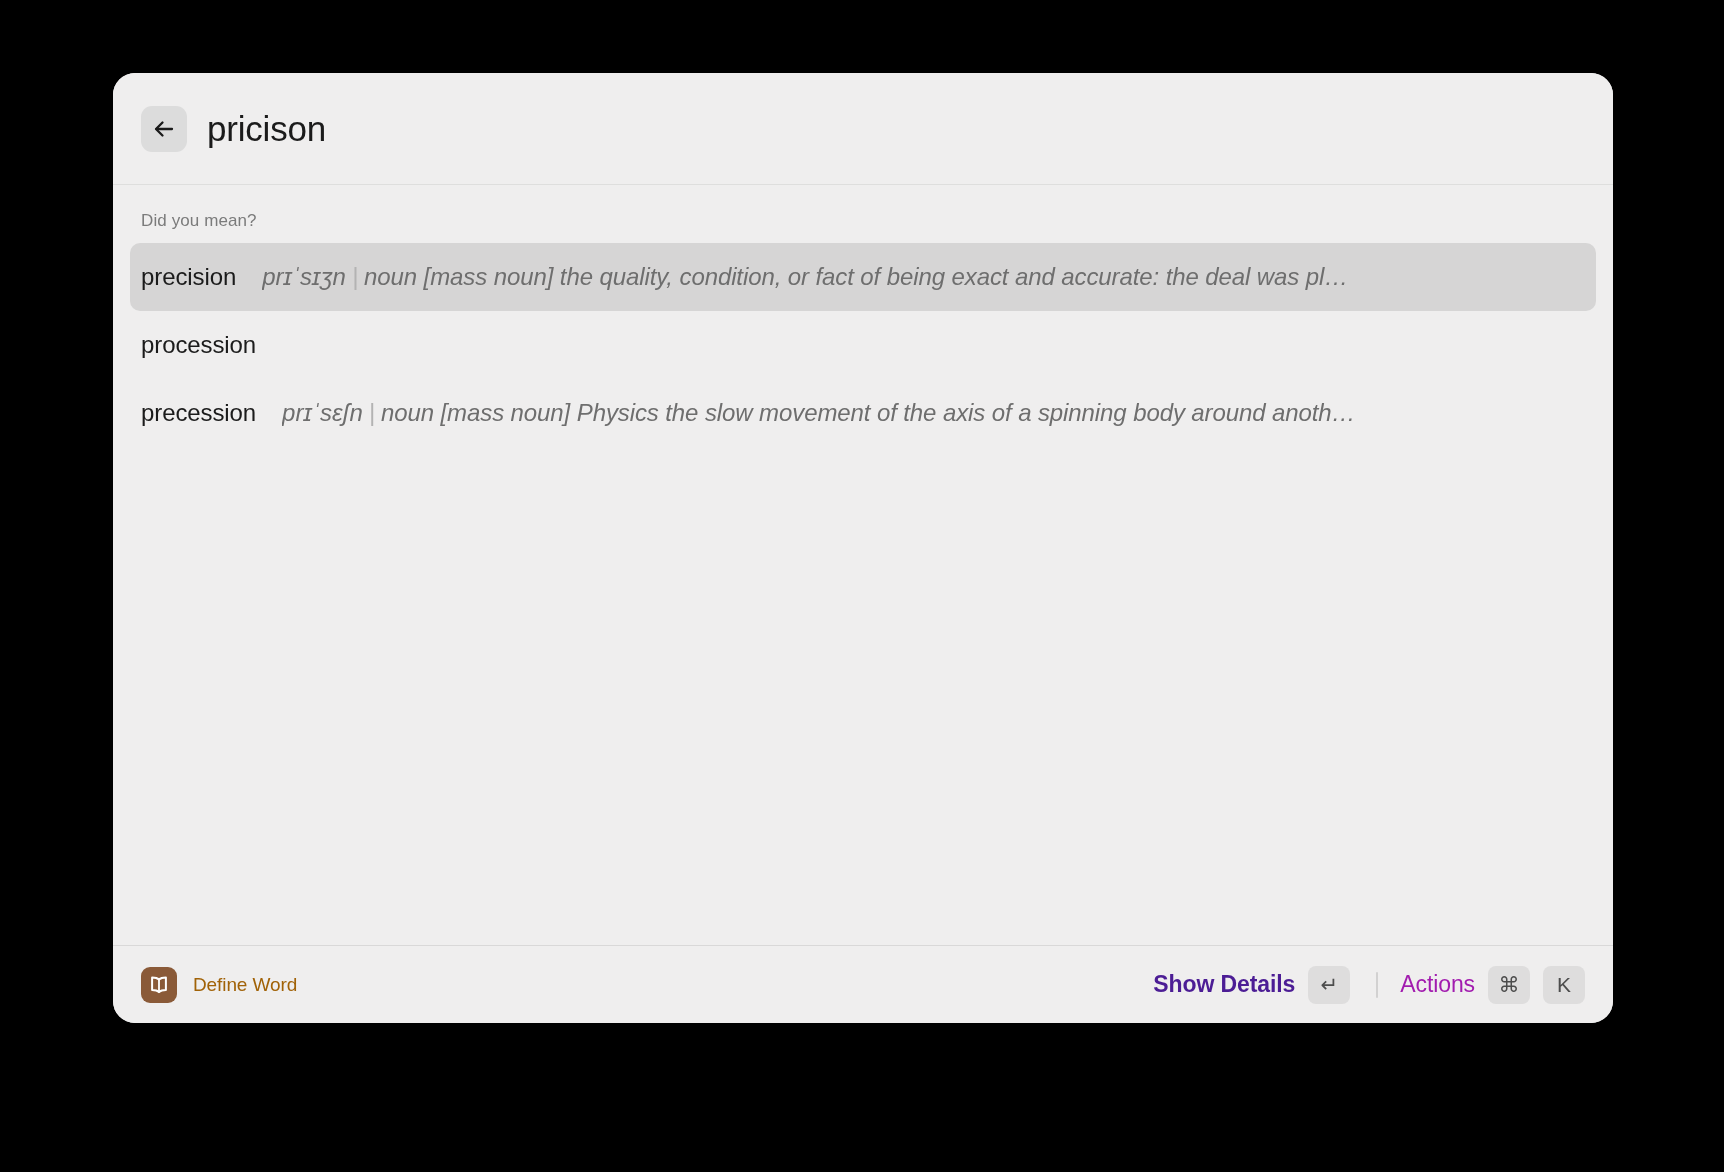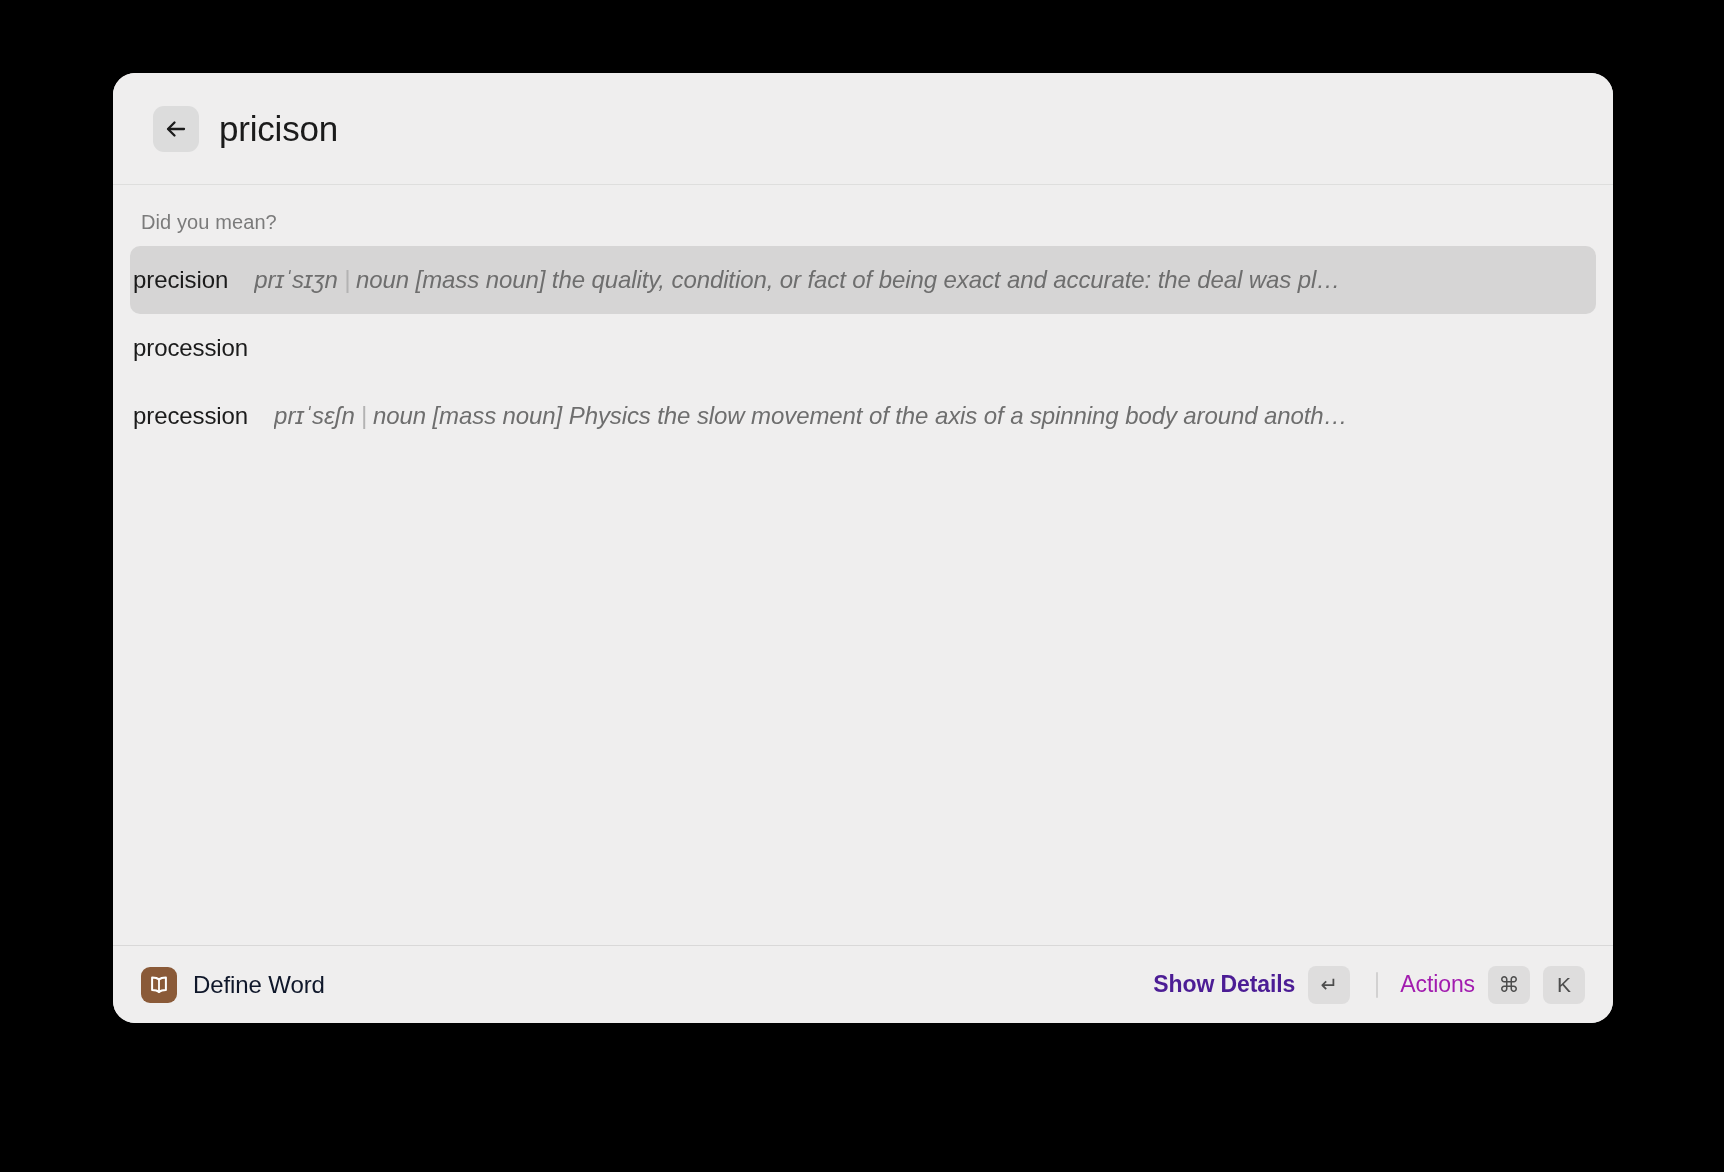--- a/index.html
+++ b/index.html
@@ -34,21 +34,21 @@
     flex-direction: column;
     box-shadow: 0 12px 48px rgba(0,0,0,0.55);
   }
 
   
   #search-header {
     height: 112px;
     min-height: 112px;
     display: flex;
     align-items: center;
-    padding: 0 40px;
+    padding: 0 28px;
     border-bottom: 1px solid #dededd;
     background: #efeeee;
   }
 
   #back-button {
     width: 46px;
     height: 46px;
     border-radius: 11px;
     background: #dcdcdc;
     border: none;
@@ -84,31 +84,31 @@
 
   
   #results-area {
     flex: 1 1 auto;
     background: #efeeee;
     padding: 0 17px;
     overflow: hidden;
   }
 
   #results-section-label {
-    font-size: 20px;
+    font-size: 17px;
     color: #7b7b7b;
     padding: 26px 11px 12px 11px;
     letter-spacing: 0.1px;
   }
 
   .result-row {
     display: flex;
     align-items: center;
     height: 68px;
-    padding: 0 3px;
+    padding: 0 11px;
     border-radius: 10px;
     white-space: nowrap;
     overflow: hidden;
     cursor: pointer;
   }
   .result-row.selected { background: #d6d5d5; }
 
   .result-word {
     font-size: 24px;
     color: #1b1b1b;
@@ -154,22 +154,22 @@
     height: 36px;
     border-radius: 9px;
     background: #8a5a38;
     display: flex;
     align-items: center;
     justify-content: center;
     flex: 0 0 auto;
   }
 
   #footer-app-label {
-    font-size: 24px;
-    color: #0f172a;
+    font-size: 19px;
+    color: #a16207;
     letter-spacing: -0.1px;
   }
 
   #footer-right { display: flex; align-items: center; }
 
   .footer-action-label {
     font-size: 23px;
     letter-spacing: -0.1px;
   }
   .footer-action-label.primary { color: #4c1d95; font-weight: 600; }

